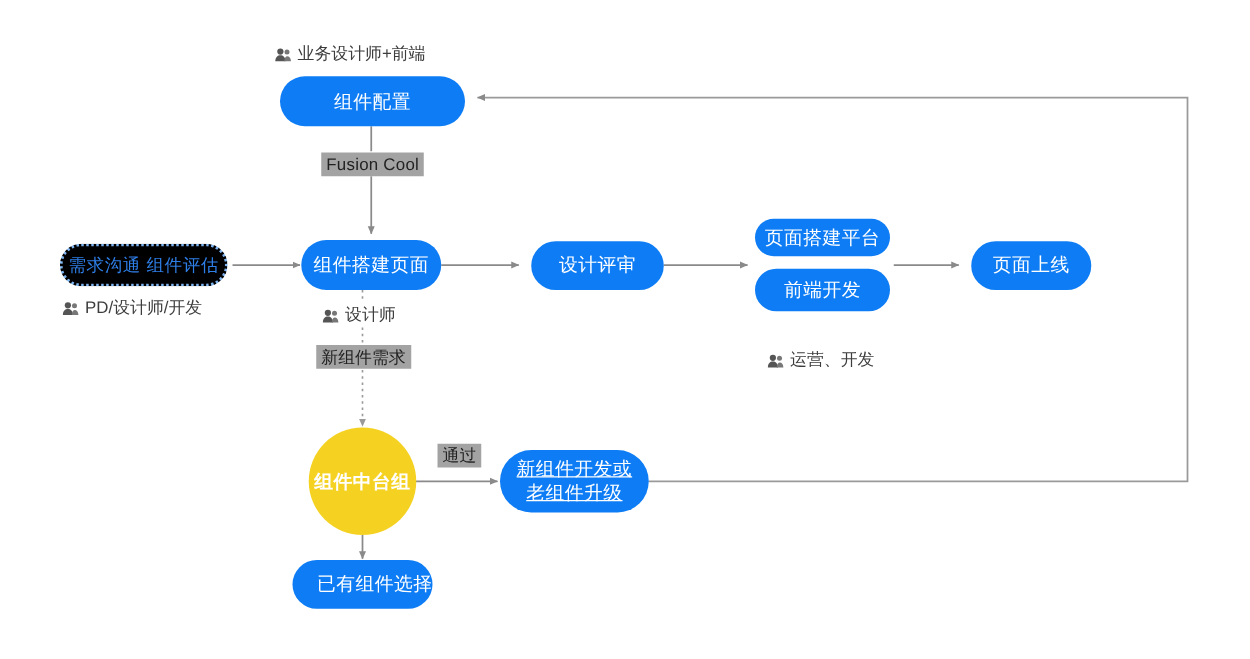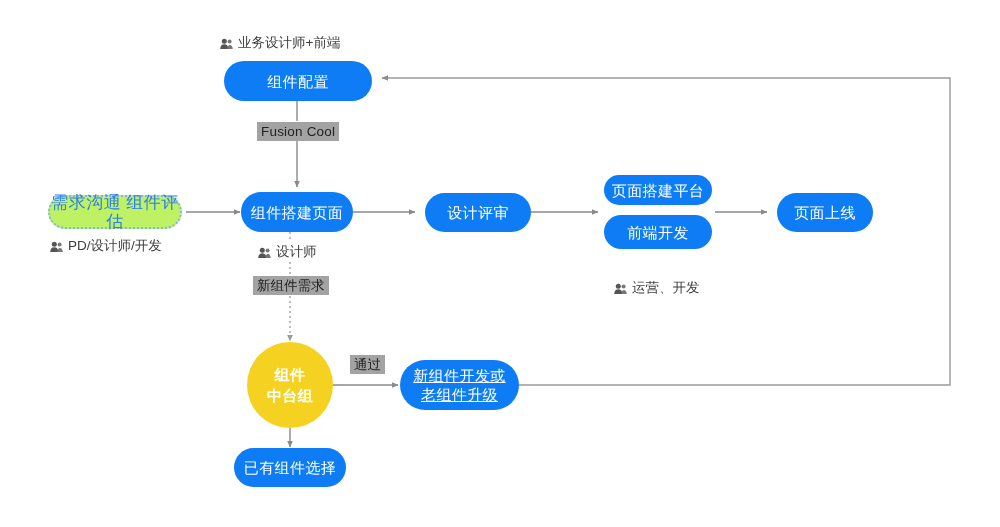--- a/index.html
+++ b/index.html
@@ -45,25 +45,25 @@
     border-radius: 26px;
   }
   .circle {
     background: #F5D222;
     border-radius: 50%;
     font-weight: bold;
     font-size: 15px;
     line-height: 21px;
   }
   .ghost {
-    background: #bef264;
+    background: #000000;
     border: 2px dotted #7FB5F0;
     border-radius: 20px;
     color: #2E7FE8;
-    font-size: 17px;
+    font-size: 14px;
     letter-spacing: 0.5px;
   }
   .caption {
     position: absolute;
     color: #3d3d3d;
     font-size: 13.5px;
     line-height: 18px;
     white-space: nowrap;
     display: flex;
     align-items: center;
@@ -210,31 +210,31 @@
         <path d="M7.4,11 C7.6,8.1 8.5,7 9.9,7 C11.3,7 12.6,8.1 12.8,11 Z" fill="#777"></path>
       </svg>
     </span>
     <span>运营、开发</span>
   </div>
 
   <div class="node pill" style="left:777px; top:193px; width:96px; height:39px;text-align:center;">
     <span>页面上线</span>
   </div>
 
-  <div class="node circle" style="left:247px; top:342px; width:86px; height:86px; flex-direction:column;">
+  <div class="node circle" style="left:247px; top:342px; width:86px; height:86px; flex-direction:row;">
     <span>组件</span>
     <span>中台组</span>
   </div>
 
   <div class="edge-label" style="left:350px; top:355px;">
     <span>通过</span>
   </div>
 
   <div class="node pill pill-lg" style="left:400px; top:360px; width:119px; height:50px; flex-direction:column;text-decoration:underline;">
     <span>新组件开发或</span>
     <span>老组件升级</span>
   </div>
 
-  <div class="node pill" style="left:234px; top:448px; width:112px; height:39px;">
+  <div class="node pill" style="left:234px; top:448px; width:112px; height:39px;justify-content:flex-end;">
     <span>已有组件选择</span>
   </div>
 
 </div>
 
 </body></html>

